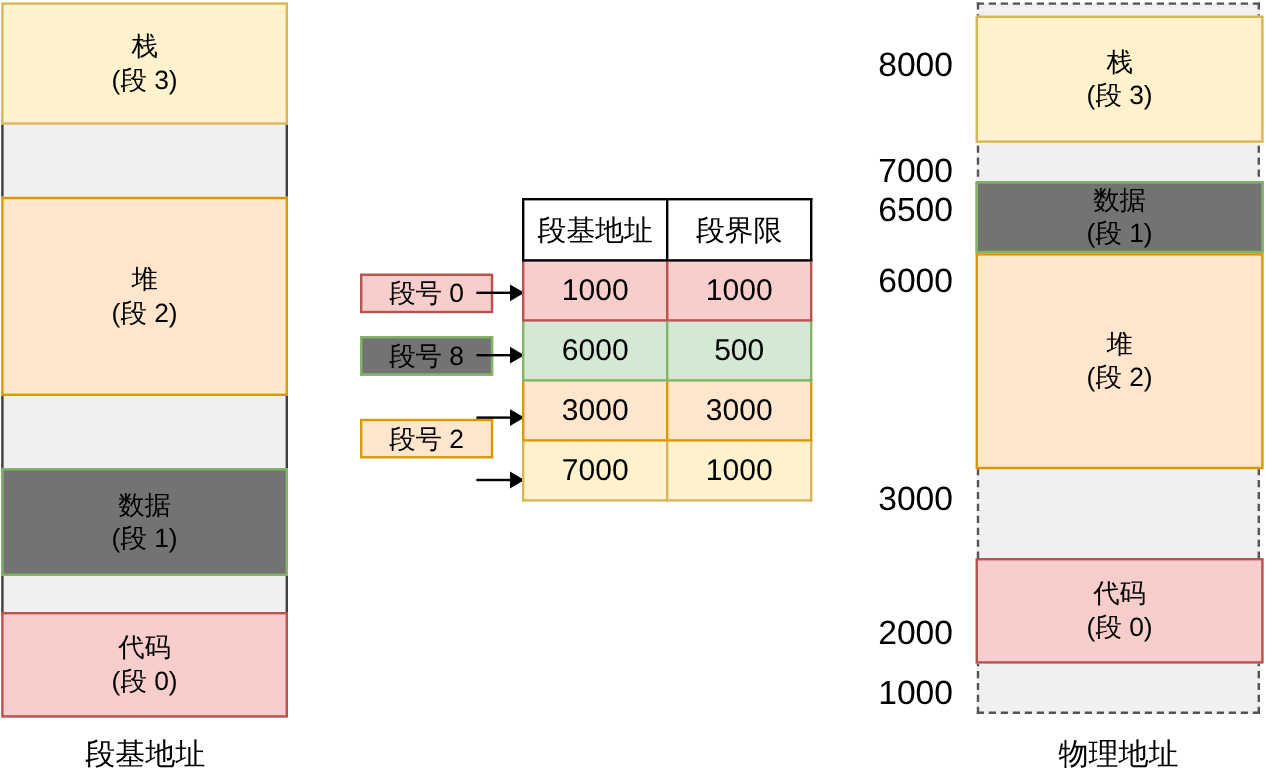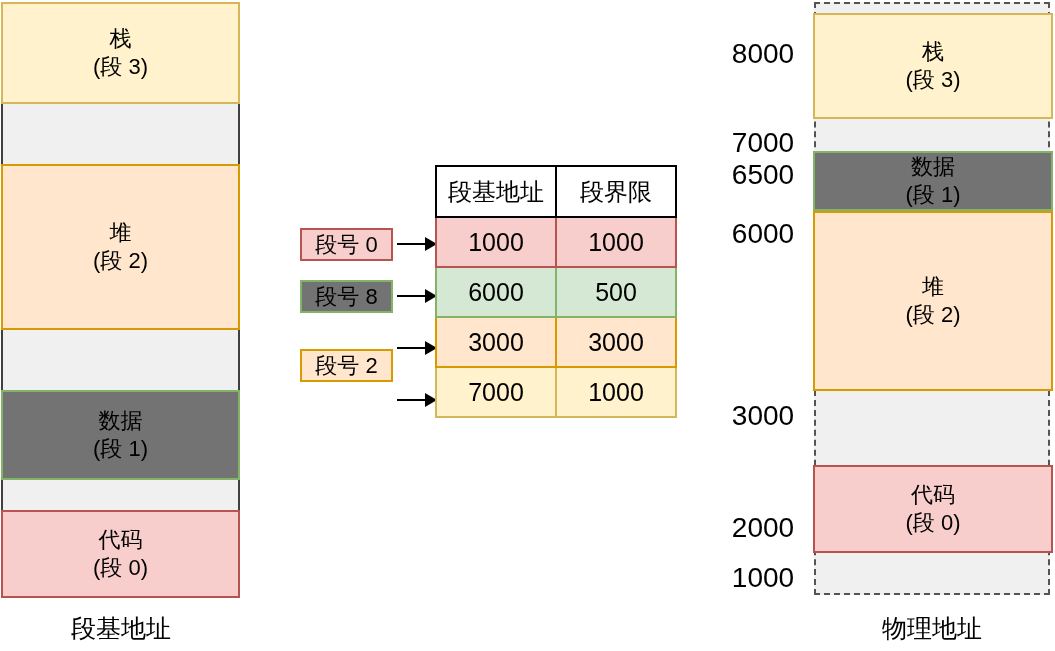--- a/index.html
+++ b/index.html
@@ -29,21 +29,21 @@
   .v-gap-2 { left:1px; width:239px; top:330px; height:60px; }
   .v-seg-1 { top:390px; height:90px;  }
   .v-gap-3 { left:1px; width:239px; top:480px; height:30px; }
   .v-seg-0 { top:510px; height:88px;  }
   .caption {
     position:absolute; text-align:center; font-size:25px;
   }
   .v-caption { left:1px; width:240px; top:612px; }
   
   .seg-label {
-    position:absolute; left:300px; width:93px; height:33px; box-sizing:border-box;
+    position:absolute; left:300px; width:111px; height:33px; box-sizing:border-box;
     display:flex; align-items:center; justify-content:center; font-size:22px;
   }
   .lbl-0 { top:228px; } .lbl-1 { top:280px; } .lbl-2 { top:349px; } .lbl-3 { top:384px; }
   .arrow { position:absolute; left:397px; width:28px; height:2px; background:#000; }
   .arrow::after {
     content:""; position:absolute; right:-12px; top:-6px;
     border-left:12px solid #000; border-top:7px solid transparent; border-bottom:7px solid transparent;
   }
   .arr-0 { top:243px; } .arr-1 { top:295px; } .arr-2 { top:347px; } .arr-3 { top:399px; }
   .seg-table { position:absolute; left:435px; top:165px; border-collapse:collapse; }

